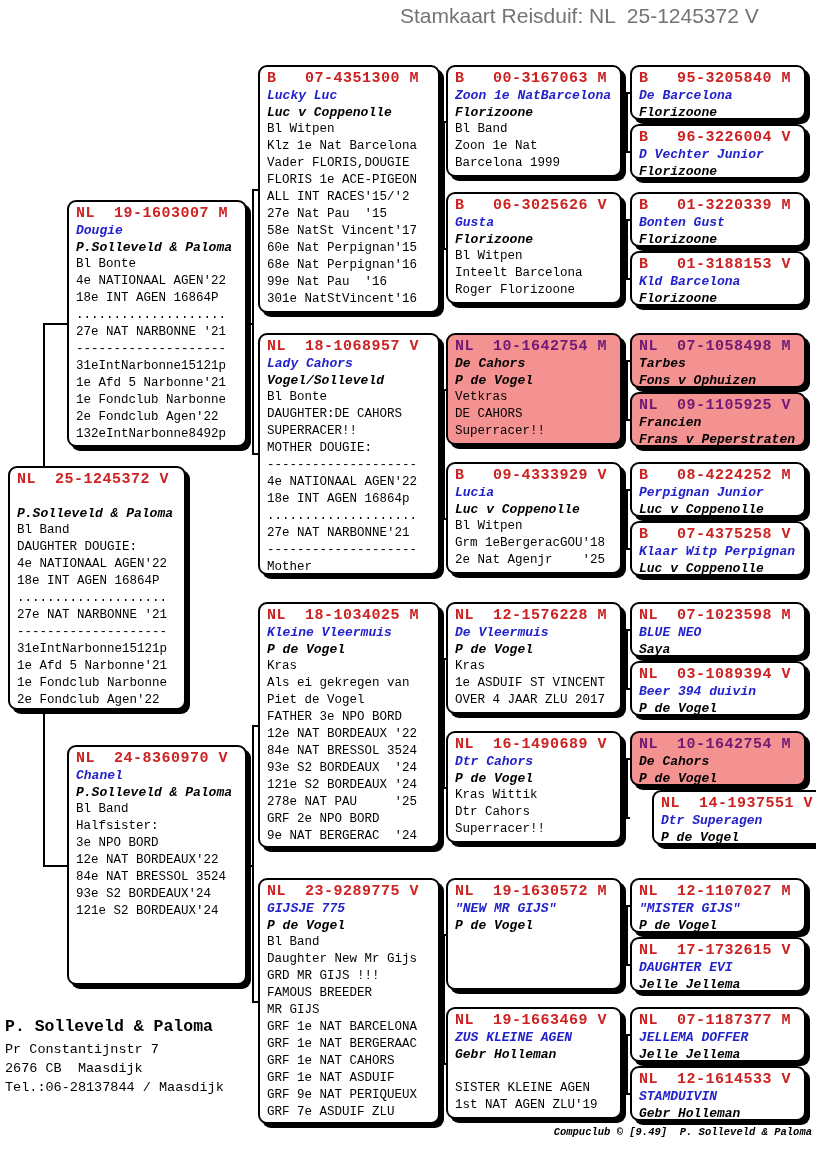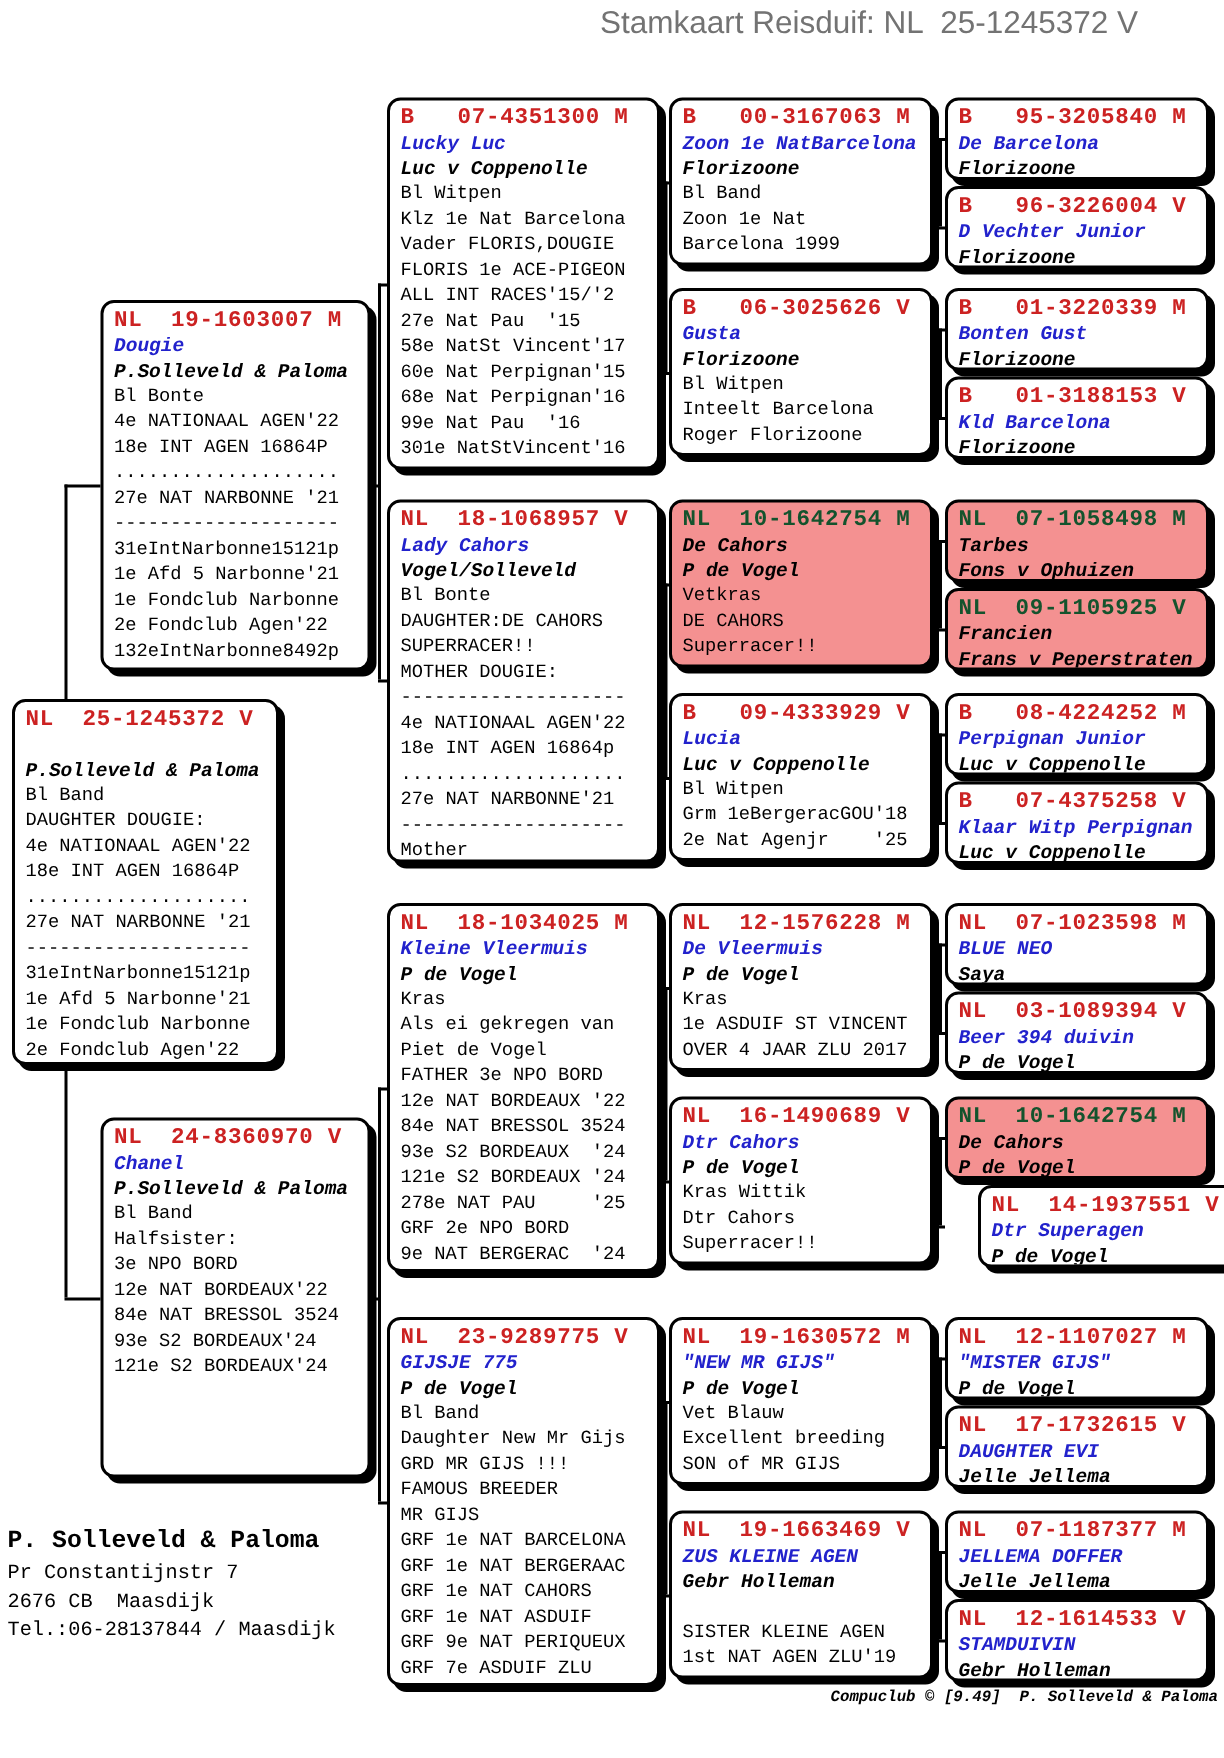--- a/index.html
+++ b/index.html
@@ -4,21 +4,21 @@
 <style>
   html,body{margin:0;padding:0;background:#fff;}
   .page{position:relative;width:816px;height:1172px;background:#fff;overflow:hidden;
         font-family:"Liberation Mono","DejaVu Sans Mono",monospace;}
   .title{position:absolute;left:400px;top:4px;font-family:"Liberation Sans","DejaVu Sans",sans-serif;
          font-size:21px;color:#737373;white-space:pre;}
   .pbox{position:absolute;background:#fff;border:2px solid #000;border-radius:9px;
         box-shadow:4px 4px 0 #000;box-sizing:border-box;padding:3px 2px 0 7px;overflow:hidden;}
   .pbox.pink{background:#f49191;}
   .ring{font-weight:bold;color:#cc2222;font-size:15px;letter-spacing:.5px;line-height:17px;white-space:pre;}
-  .pink .ring{color:#14532d;}
+  .pink .ring{color:#701a75;}
   .pname{font-weight:bold;font-style:italic;color:#2222cc;font-size:13px;line-height:17px;min-height:17px;white-space:pre;}
   .pink .pname{color:#000;}
   .fancier{font-weight:bold;color:#000;font-size:13px;line-height:17px;white-space:pre;font-style:italic;}
   .pline{font-size:12.5px;color:#000;line-height:17px;white-space:pre;}
   .seg{position:absolute;background:#000;}
   .owner{position:absolute;left:5px;top:1014px;}
   .owner-name{font-weight:bold;font-size:16.5px;color:#000;line-height:26px;white-space:pre;}
   .owner-lines .pline{font-size:13.5px;line-height:19px;}
   .footer{position:absolute;left:500px;top:1126px;width:312px;text-align:right;
           font-size:10.5px;font-style:italic;font-weight:bold;color:#000;white-space:pre;}
@@ -274,25 +274,20 @@
       <div>
         <div class="pline">Kras Wittik</div>
         <div class="pline">Dtr Cahors</div>
         <div class="pline">Superracer!!</div>
       </div>
     </div>
   <div class="pbox" style="left:446px;top:878px;width:176px;height:112px">
       <div class="ring">NL  19-1630572 M</div>
       <div class="pname">"NEW MR GIJS"</div>
       <div class="fancier">P de Vogel</div>
-      <div>
-        <div class="pline">Vet Blauw</div>
-        <div class="pline">Excellent breeding</div>
-        <div class="pline">SON of MR GIJS</div>
-      </div>
     </div>
   <div class="pbox" style="left:446px;top:1007px;width:176px;height:112px">
       <div class="ring">NL  19-1663469 V</div>
       <div class="pname">ZUS KLEINE AGEN</div>
       <div class="fancier">Gebr Holleman</div>
       <div>
         <div class="pline">&nbsp;</div>
         <div class="pline">SISTER KLEINE AGEN</div>
         <div class="pline">1st NAT AGEN ZLU'19</div>
       </div>

